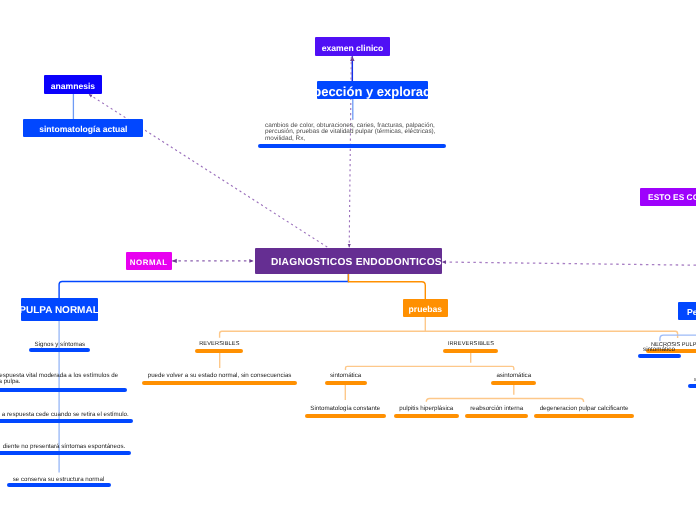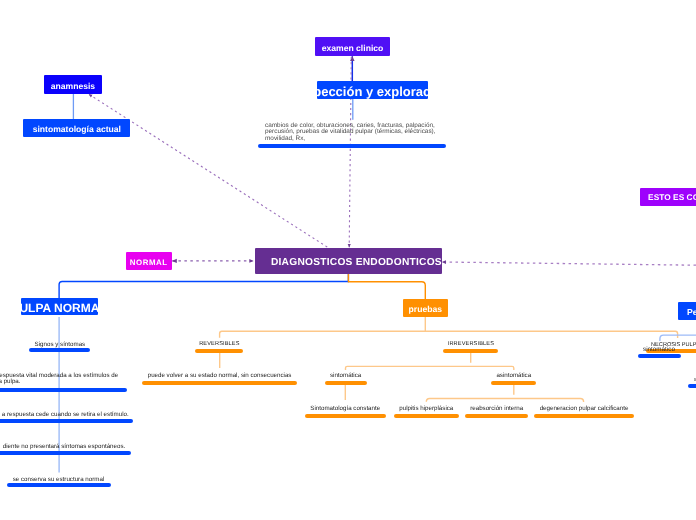--- a/index.html
+++ b/index.html
@@ -80,37 +80,37 @@
   <div>cambios de color, obturaciones, caries, fracturas, palpación,</div>
   <div>percusión, pruebas de vitalidad pulpar (térmicas, eléctricas),</div>
   <div>movilidad, Rx,</div>
 </div>
 <div style="position:absolute;left:258px;top:143.5px;width:188px;height:4px;background:#0047FF;border-radius:2px;"></div>
 
 <div class="node" style="left:44.2px;top:74.8px;width:57.5px;height:18.8px;background:#0B00FC;font-size:8.6px;">
   <span style="top:2.3px;">anamnesis</span>
 </div>
 
-<div class="node" style="left:23.3px;top:118.8px;width:107px;height:18.3px;background:#0047FF;font-size:8.6px;">
+<div class="node" style="left:23.3px;top:118.8px;width:120px;height:18.3px;background:#0047FF;font-size:8.6px;">
   <span>sintomatología actual</span>
 </div>
 
 <div class="node" style="left:125.5px;top:252px;width:46.5px;height:18.1px;background:#E800F0;font-size:7.9px;letter-spacing:0.55px;">
   <span>NORMAL</span>
 </div>
 
 <div class="node" style="left:254.9px;top:247.8px;width:187px;height:26.1px;background:#652E92;font-size:10.2px;letter-spacing:0.25px;justify-content:flex-end;">
   <span>DIAGNOSTICOS ENDODONTICOS</span>
 </div>
 
 <div class="node" style="left:640.4px;top:188.3px;width:110px;height:18px;background:#9E00FC;font-size:8.3px;justify-content:flex-start;padding-left:7.7px;letter-spacing:0.05px;">
   <span style="top:0px;">ESTO ES CON</span>
 </div>
 
-<div class="node" style="left:20.5px;top:297.9px;width:77.1px;height:17px;background:#0047FF;font-size:12px;letter-spacing:0px;">
+<div class="node" style="left:20.5px;top:297.9px;width:77.1px;height:23px;background:#0047FF;font-size:10px;letter-spacing:0px;">
   <span>PULPA NORMAL</span>
 </div>
 
 <div class="node" style="left:402.9px;top:298.9px;width:44.9px;height:18.3px;background:#FF9000;font-size:8.6px;">
   <span>pruebas</span>
 </div>
 
 <div class="node" style="left:678px;top:302.2px;width:60px;height:17.9px;background:#0047FF;font-size:8.6px;justify-content:flex-start;padding-left:9px;">
   <span>Pe</span>
 </div>

